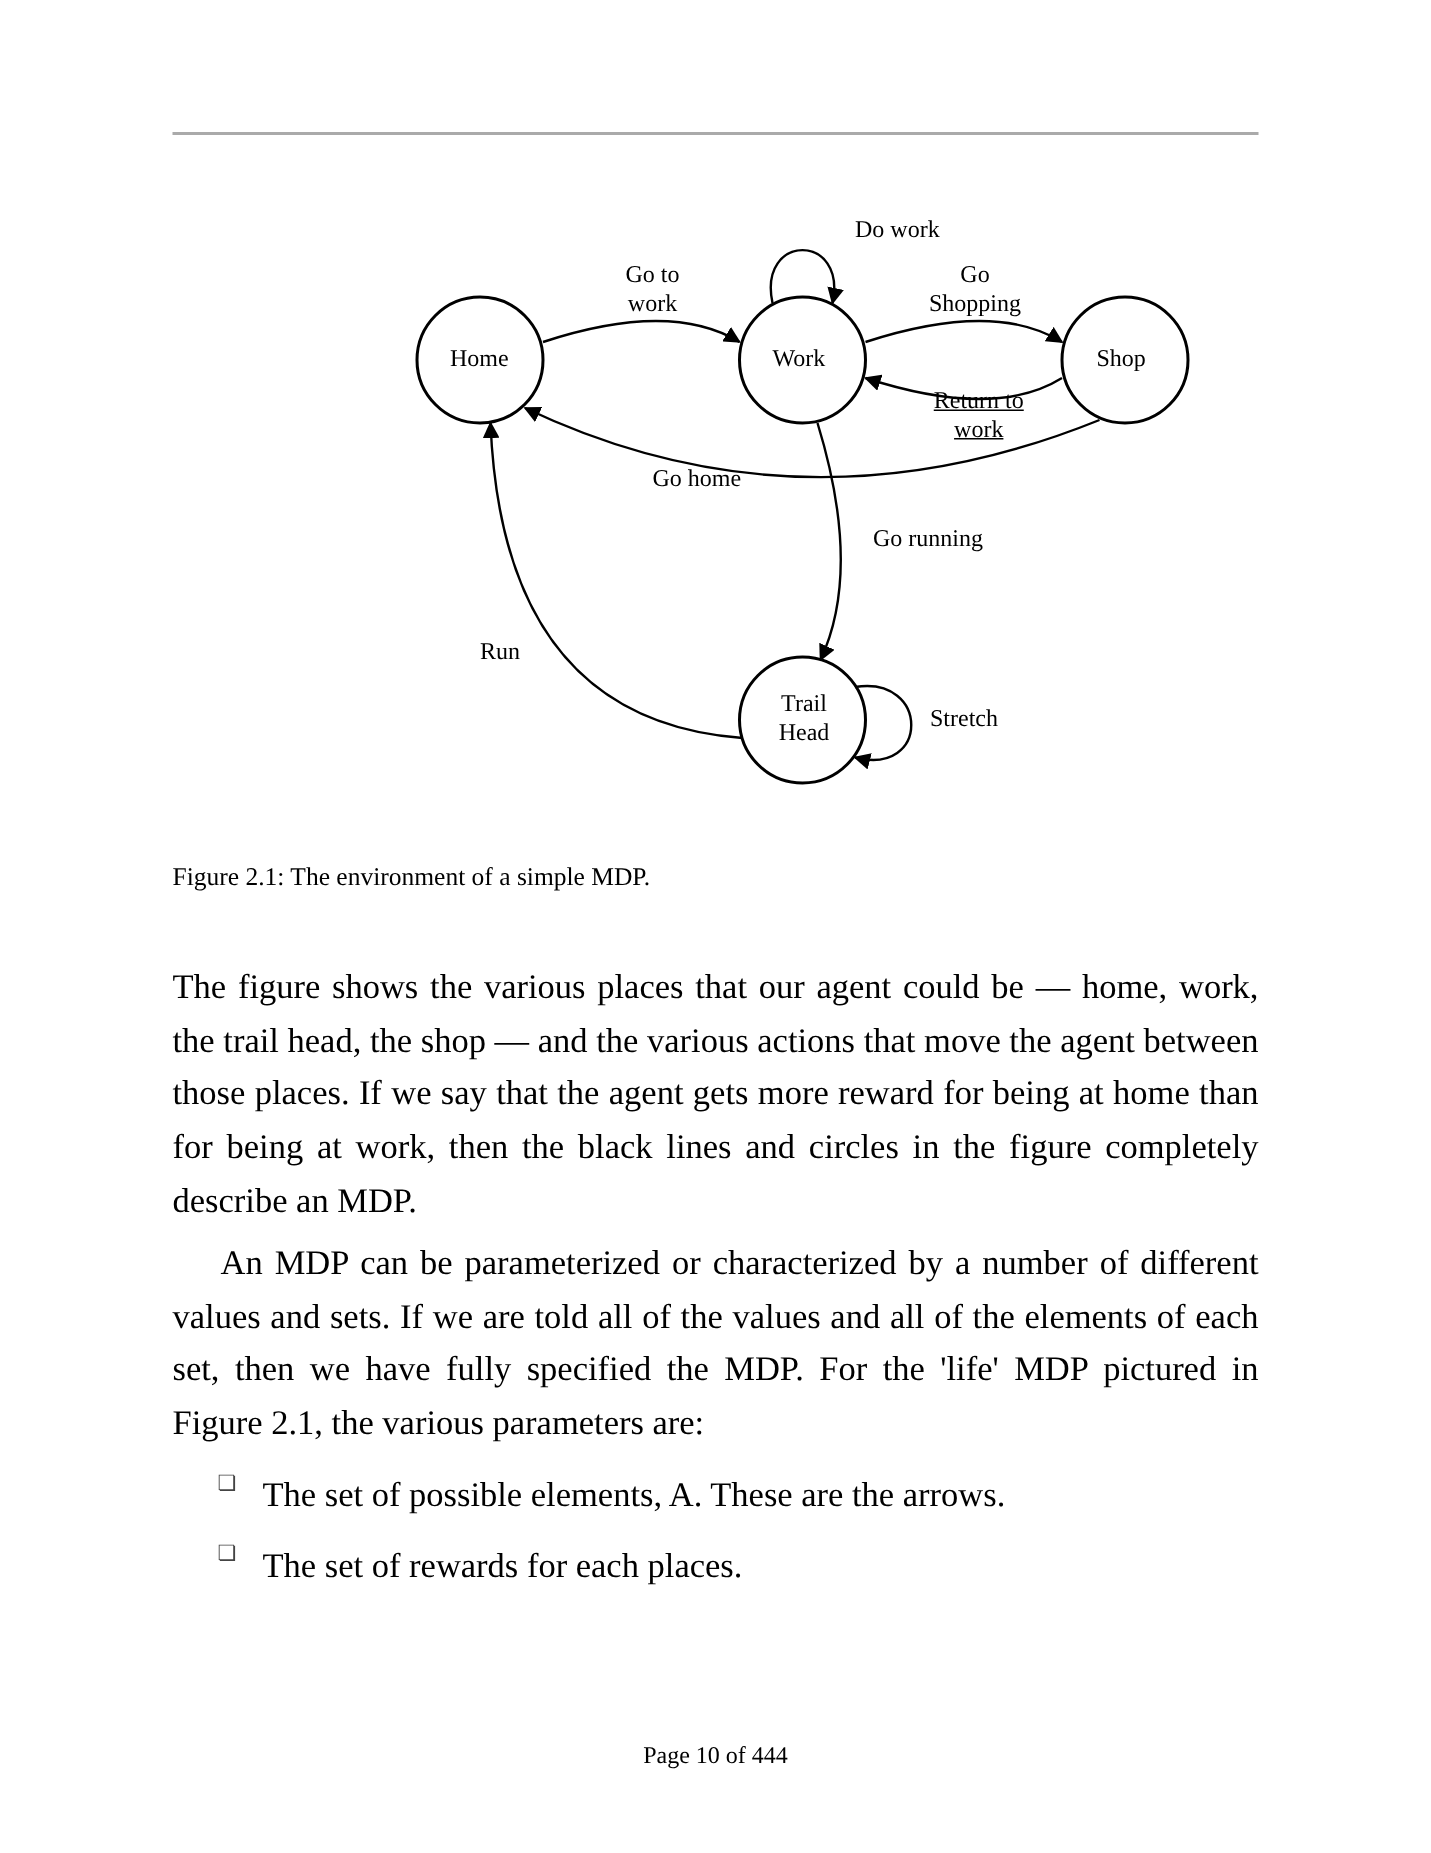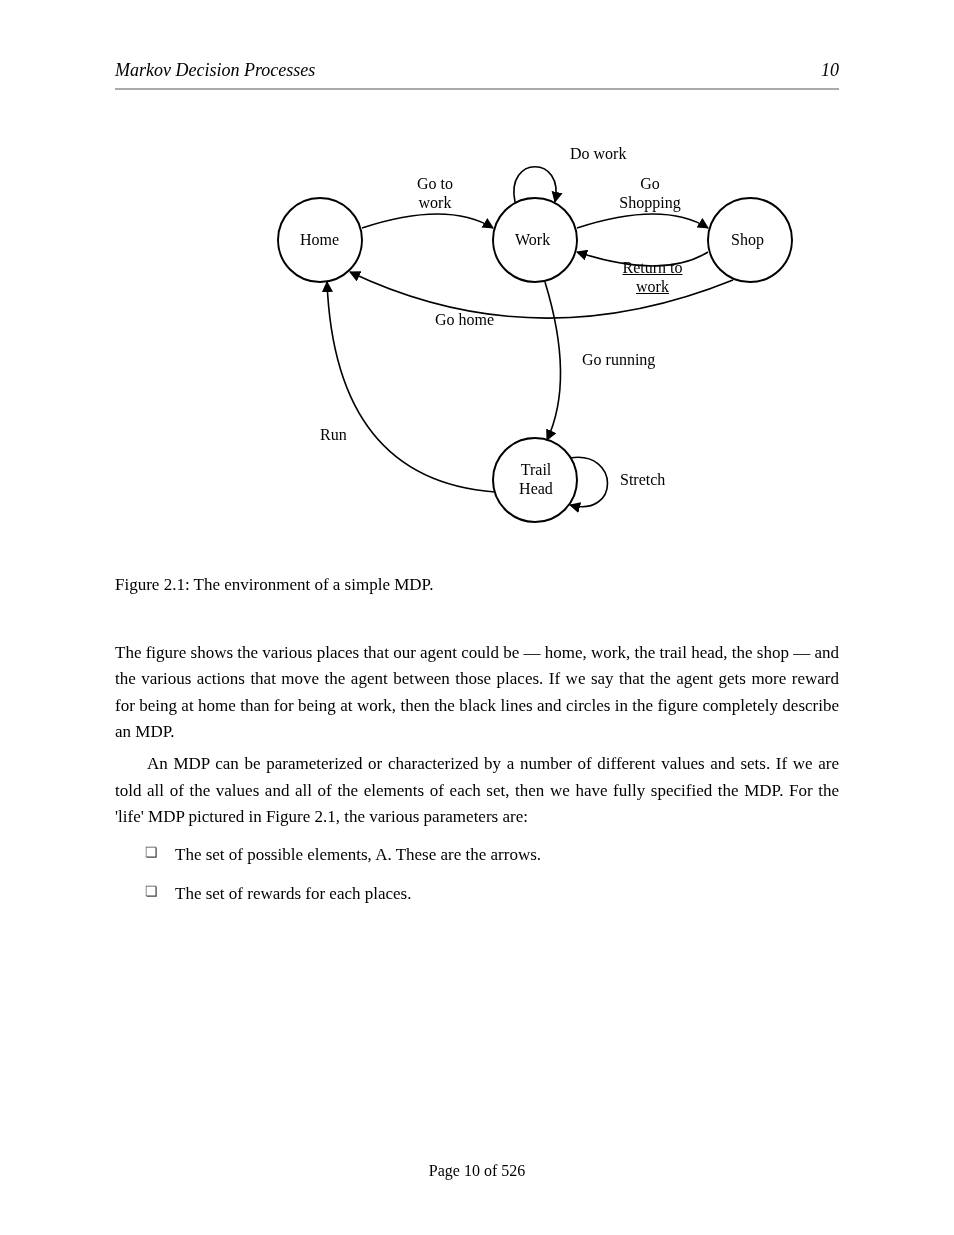--- a/index.html
+++ b/index.html
@@ -57,21 +57,21 @@
     top: 575px;
     left: 115px;
     right: 115px;
     font-size: 17px;
   }
   .body {
     position: absolute;
     top: 640px;
     left: 115px;
     right: 115px;
-    font-size: 17px;
+    font-size: 23px;
     line-height: 1.55;
     text-align: justify;
   }
   .body p { margin: 0 0 6px 0; }
   .body .indent { text-indent: 32px; }
   .bullets {
     margin: 6px 0 0 0;
     padding: 0;
     list-style: none;
   }
@@ -95,24 +95,20 @@
     bottom: 55px;
     text-align: center;
     font-size: 16px;
   }
 </style>
 </head>
 <body>
 
 <div class="page">
 
-  <div class="header">
-    <span>Markov Decision Processes</span>
-    <span>10</span>
-  </div>
   <div class="rule"></div>
 
   <div class="figure">
     <svg width="724" height="430" viewBox="0 0 724 430">
       <defs>
         <marker id="arr" viewBox="0 0 10 10" refX="9" refY="5" markerWidth="7" markerHeight="7" orient="auto-start-reverse">
           <path d="M0,0 L10,5 L0,10 Z" fill="#000"></path>
         </marker>
       </defs>
 
@@ -157,14 +153,14 @@
 
   <div class="body">
     <p>The figure shows the various places that our agent could be — home, work, the trail head, the shop — and the various actions that move the agent between those places. If we say that the agent gets more reward for being at home than for being at work, then the black lines and circles in the figure completely describe an MDP.</p>
     <p class="indent">An MDP can be parameterized or characterized by a number of different values and sets. If we are told all of the values and all of the elements of each set, then we have fully specified the MDP. For the 'life' MDP pictured in Figure 2.1, the various parameters are:</p>
     <ul class="bullets">
       <li>The set of possible elements, A. These are the arrows.</li>
       <li>The set of rewards for each places.</li>
     </ul>
   </div>
 
-  <div class="footer">Page 10 of 526</div>
+  <div class="footer">Page 10 of 444</div>
 </div>
 
 </body></html>

